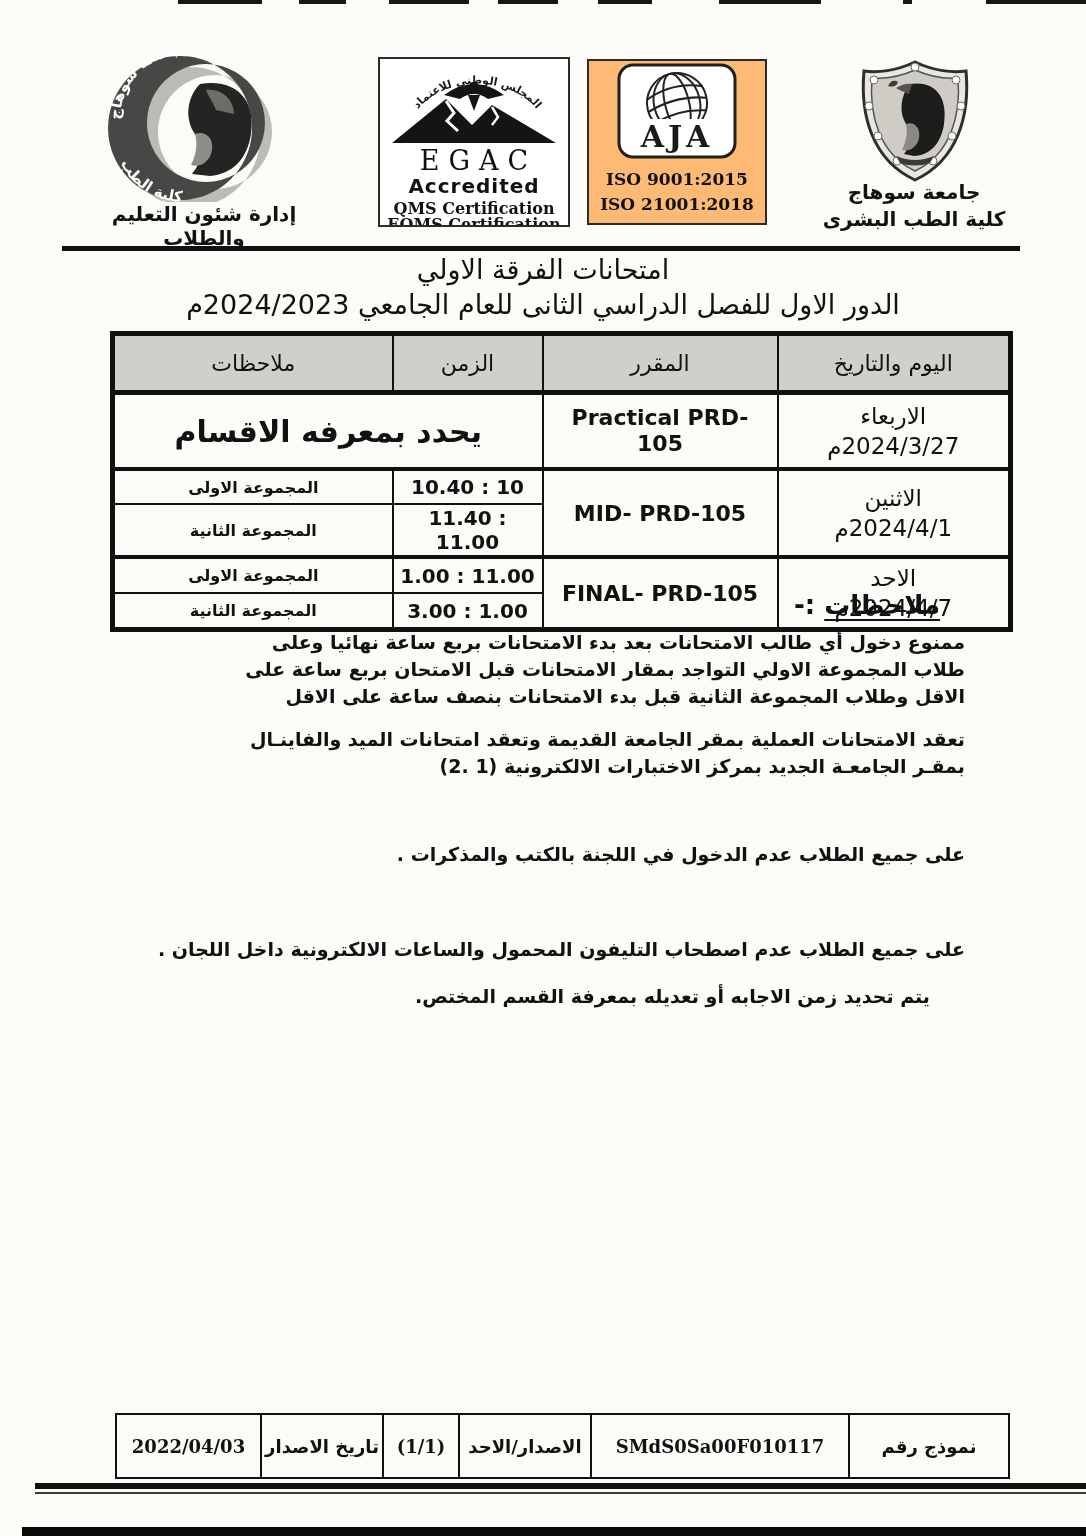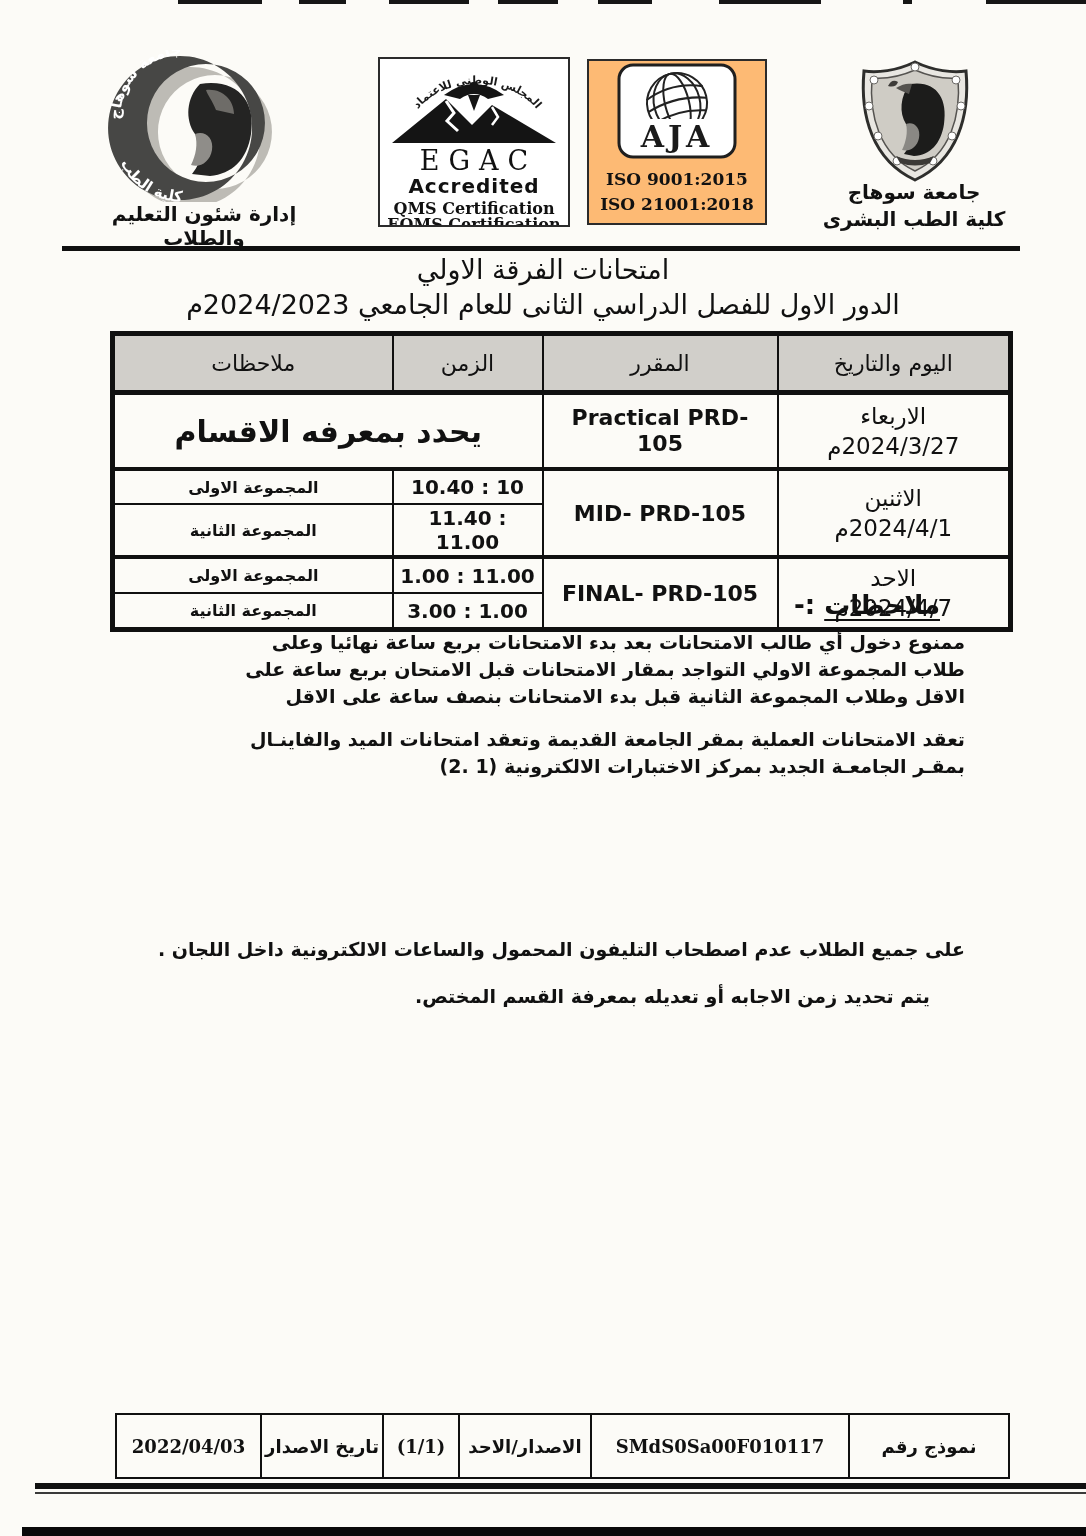--- a/index.html
+++ b/index.html
@@ -247,20 +247,21 @@
       <td class="cell-time">3.00 : 1.00</td>
       <td class="cell-group">المجموعة الثانية</td>
     </tr>
   </tbody>
     </table>
 
   <div class="notes-heading"><span class="nh-word">ملاحظات</span><span> :-</span></div>
 
   <div class="note-p note-1">ممنوع دخول أي طالب الامتحانات بعد بدء الامتحانات بربع ساعة نهائيا وعلى طلاب المجموعة الاولي التواجد بمقار الامتحانات قبل الامتحان بربع ساعة على الاقل وطلاب المجموعة الثانية قبل بدء الامتحانات بنصف ساعة على الاقل</div>
   <div class="note-p note-2">تعقد الامتحانات العملية بمقر الجامعة القديمة وتعقد امتحانات الميد والفاينـال بمقـر الجامعـة الجديد بمركز الاختبارات الالكترونية (1 .2)</div>
+  <div class="note-p note-4">على جميع الطلاب عدم الدخول في اللجنة بالكتب والمذكرات .</div>
   <div class="note-p note-7">يتم تحديد زمن الاجابه أو تعديله بمعرفة القسم المختص.</div>
   <div class="note-p note-6">على جميع الطلاب عدم اصطحاب التليفون المحمول والساعات الالكترونية  داخل اللجان .</div>
 
   <table class="footer-table">
     <colgroup>
       <col style="width:160px">
         <col style="width:258px">
         <col style="width:132px">
       <col style="width:76px">
         <col style="width:122px">

